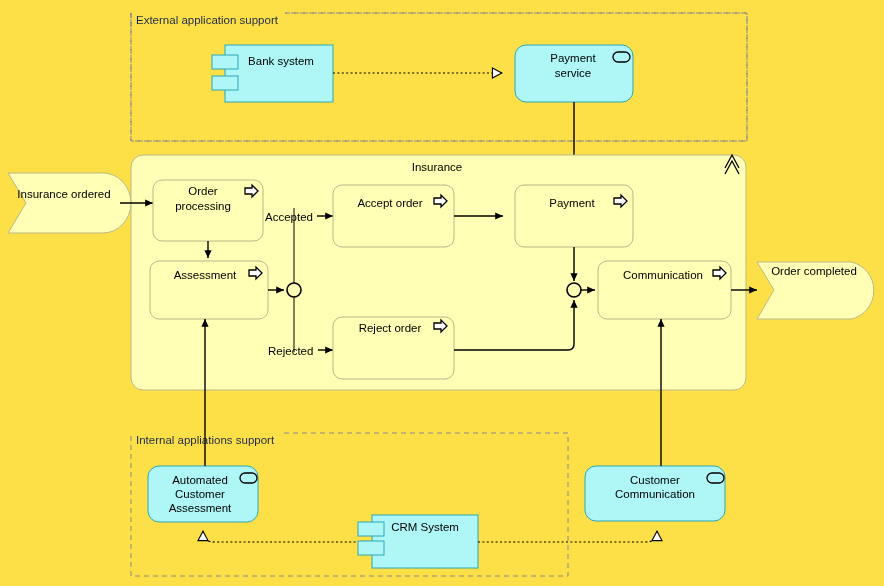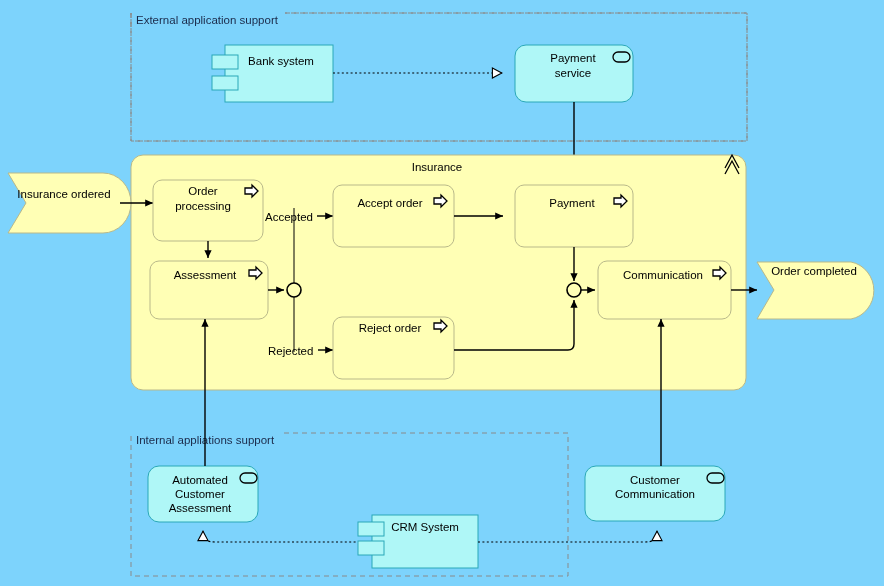--- a/index.html
+++ b/index.html
@@ -1,17 +1,17 @@
 <!DOCTYPE html>
 <html><head>
 <meta charset="utf-8">
 <style>
   html,body{margin:0;padding:0;background:#ffffff;}
   body{width:884px;height:586px;font-family:"Liberation Sans",sans-serif;color:#000;}
-  #stage{position:relative;width:884px;height:586px;overflow:hidden;background:#7dd3fc;}
+  #stage{position:relative;width:884px;height:586px;overflow:hidden;background:#fde047;}
   svg#diagram{position:absolute;left:0;top:0;width:884px;height:586px;}
 
   .grp-label{font-size:11.5px;fill:#1b2a4a;font-family:"Liberation Sans",sans-serif;}
   .node-label{font-size:11.5px;fill:#000;font-family:"Liberation Sans",sans-serif;text-anchor:middle;}
   .edge-label{font-size:11.5px;fill:#000;font-family:"Liberation Sans",sans-serif;}
   .ctr-title{font-size:11.5px;fill:#000;font-family:"Liberation Sans",sans-serif;text-anchor:middle;}
 
   .dashgrp{fill:none;stroke:#8a8a8a;stroke-width:1;stroke-dasharray:5 4;}
   .procbox{fill:#ffffb5;stroke:#b9b98a;stroke-width:1;}
   .appbox{fill:#aff7f7;stroke:#2aa8b8;stroke-width:1;}

